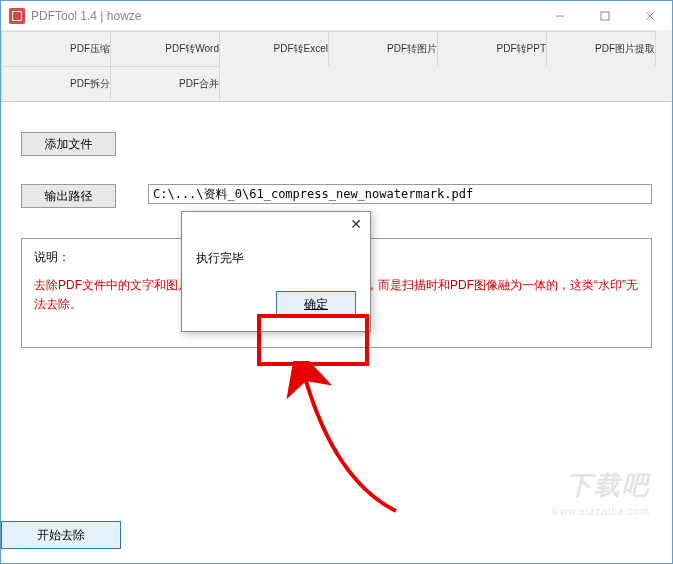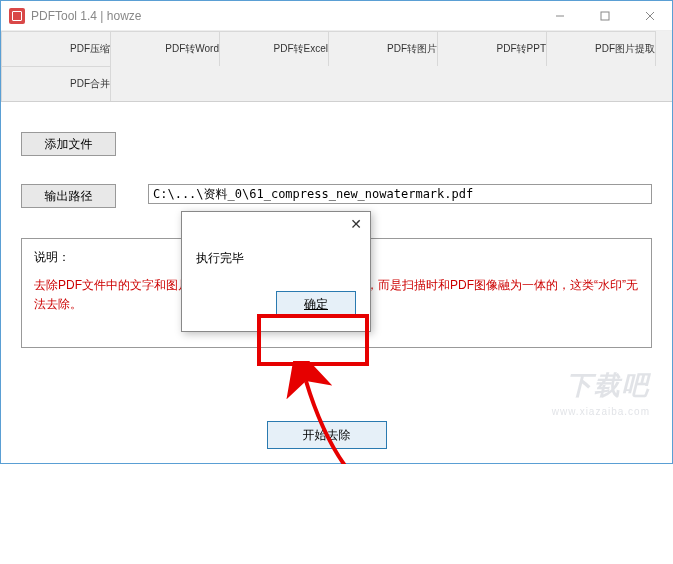--- a/index.html
+++ b/index.html
@@ -1,38 +1,38 @@
 <!DOCTYPE html>
 <html><head>
 <meta charset="utf-8">
 <style>
   * { box-sizing: border-box; margin: 0; padding: 0; }
   body { font-family: "Microsoft YaHei", "SimSun", Arial, sans-serif; font-size: 12px; background: #fff; }
-  .window { width: 673px; height: 464px; border: 1px solid #5a9fd4; display: flex; flex-direction: column; position: relative; background: #fff; }
+  .window { width: 673px; height: 564px; border: 1px solid #5a9fd4; display: flex; flex-direction: column; position: relative; background: #fff; }
   .titlebar { height: 30px; background: #fff; display: flex; align-items: center; padding: 0 0 0 8px; border-bottom: 1px solid #eee; }
   .app-icon { width: 16px; height: 16px; background: #d94848; border-radius: 2px; margin-right: 6px; position: relative; }
   .app-icon::after { content: ""; position: absolute; top: 3px; left: 3px; right: 3px; bottom: 3px; border: 1px solid #fff; border-radius: 1px; }
   .title-text { color: #888; font-size: 12px; flex: 1; }
   .win-controls { display: flex; height: 100%; }
   .win-btn { width: 45px; height: 100%; display: flex; align-items: center; justify-content: center; color: #888; font-size: 12px; cursor: pointer; }
   .win-btn.close { color: #888; }
   .win-btn svg { width: 10px; height: 10px; }
   .toolbar { background: #f0f0f0; padding: 0; border-bottom: 1px solid #d0d0d0; }
   .tab-row { display: flex; }
   .tab { padding: 10px 0; width: 110px; text-align: right; border: 1px solid #d8d8d8; border-bottom: none; background: #f0f0f0; margin-right: -1px; cursor: pointer; font-size: 10px; color: #333; }
   .tab.active { background: #fff; border-bottom: 1px solid #fff; position: relative; z-index: 2; }
   .tab-row2 { display: flex; border-top: none; }
   .content { flex: 1; padding: 30px 20px 10px 20px; background: #fff; position: relative; }
   .form-row { display: flex; align-items: flex-start; margin-bottom: 28px; }
   .form-btn { width: 95px; height: 24px; border: 1px solid #999; background: #e8e8e8; font-size: 12px; cursor: pointer; margin-right: 32px; display: flex; align-items: center; justify-content: center; }
   .form-input { flex: 1; height: 20px; border: 1px solid #999; padding: 2px 4px; font-size: 12px; font-family: "SimSun", monospace; background: #fff; }
   .desc-box { border: 1px solid #999; padding: 10px 12px; margin-top: 30px; height: 110px; }
   .desc-title { font-size: 12px; margin-bottom: 10px; }
   .desc-text { font-size: 12px; color: #c00; line-height: 1.6; }
-  .footer { display: flex; justify-content: center; padding: 10px 20px 14px 0; }
+  .footer { display: flex; justify-content: flex-start; padding: 10px 20px 14px 0; }
   .start-btn { width: 120px; height: 28px; border: 1px solid #2a7ab0; background: #e6f0f8; font-size: 12px; cursor: pointer; display: flex; align-items: center; justify-content: center; }
   .dialog { position: absolute; left: 180px; top: 210px; width: 190px; background: #fff; border: 1px solid #888; box-shadow: 2px 2px 8px rgba(0,0,0,0.25); z-index: 10; }
   .dialog-header { display: flex; justify-content: flex-end; padding: 4px 8px; }
   .dialog-close { font-size: 14px; cursor: pointer; color: #333; }
   .dialog-body { padding: 14px 14px 24px 14px; font-size: 12px; }
   .dialog-footer { display: flex; justify-content: flex-end; padding: 0 14px 14px 0; }
   .dialog-ok { width: 80px; height: 26px; border: 1px solid #2a7ab0; background: #e6f0f8; cursor: pointer; font-size: 12px; display: flex; align-items: center; justify-content: center; text-decoration: underline; }
   .highlight-box { position: absolute; border: 4px solid #e60000; pointer-events: none; z-index: 20; }
   .hb1 { left: 256px; top: 313px; width: 112px; height: 52px; }
   .arrow-svg { position: absolute; left: 275px; top: 360px; width: 140px; height: 160px; z-index: 15; pointer-events: none; }
@@ -69,20 +69,21 @@
   <div class="toolbar">
     <div class="tab-row">
       <div class="tab">PDF压缩</div>
       <div class="tab">PDF转Word</div>
       <div class="tab">PDF转Excel</div>
       <div class="tab">PDF转图片</div>
       <div class="tab">PDF转PPT</div>
       <div class="tab">PDF图片提取</div>
     </div>
     <div class="tab-row tab-row2">
+      <div class="tab">PDF拆分</div>
       <div class="tab">PDF合并</div>
     </div>
   </div>
 
   <div class="content">
     <div class="form-row">
       <div class="form-btn">添加文件</div>
     </div>
     <div class="form-row">
       <div class="form-btn">输出路径</div>

